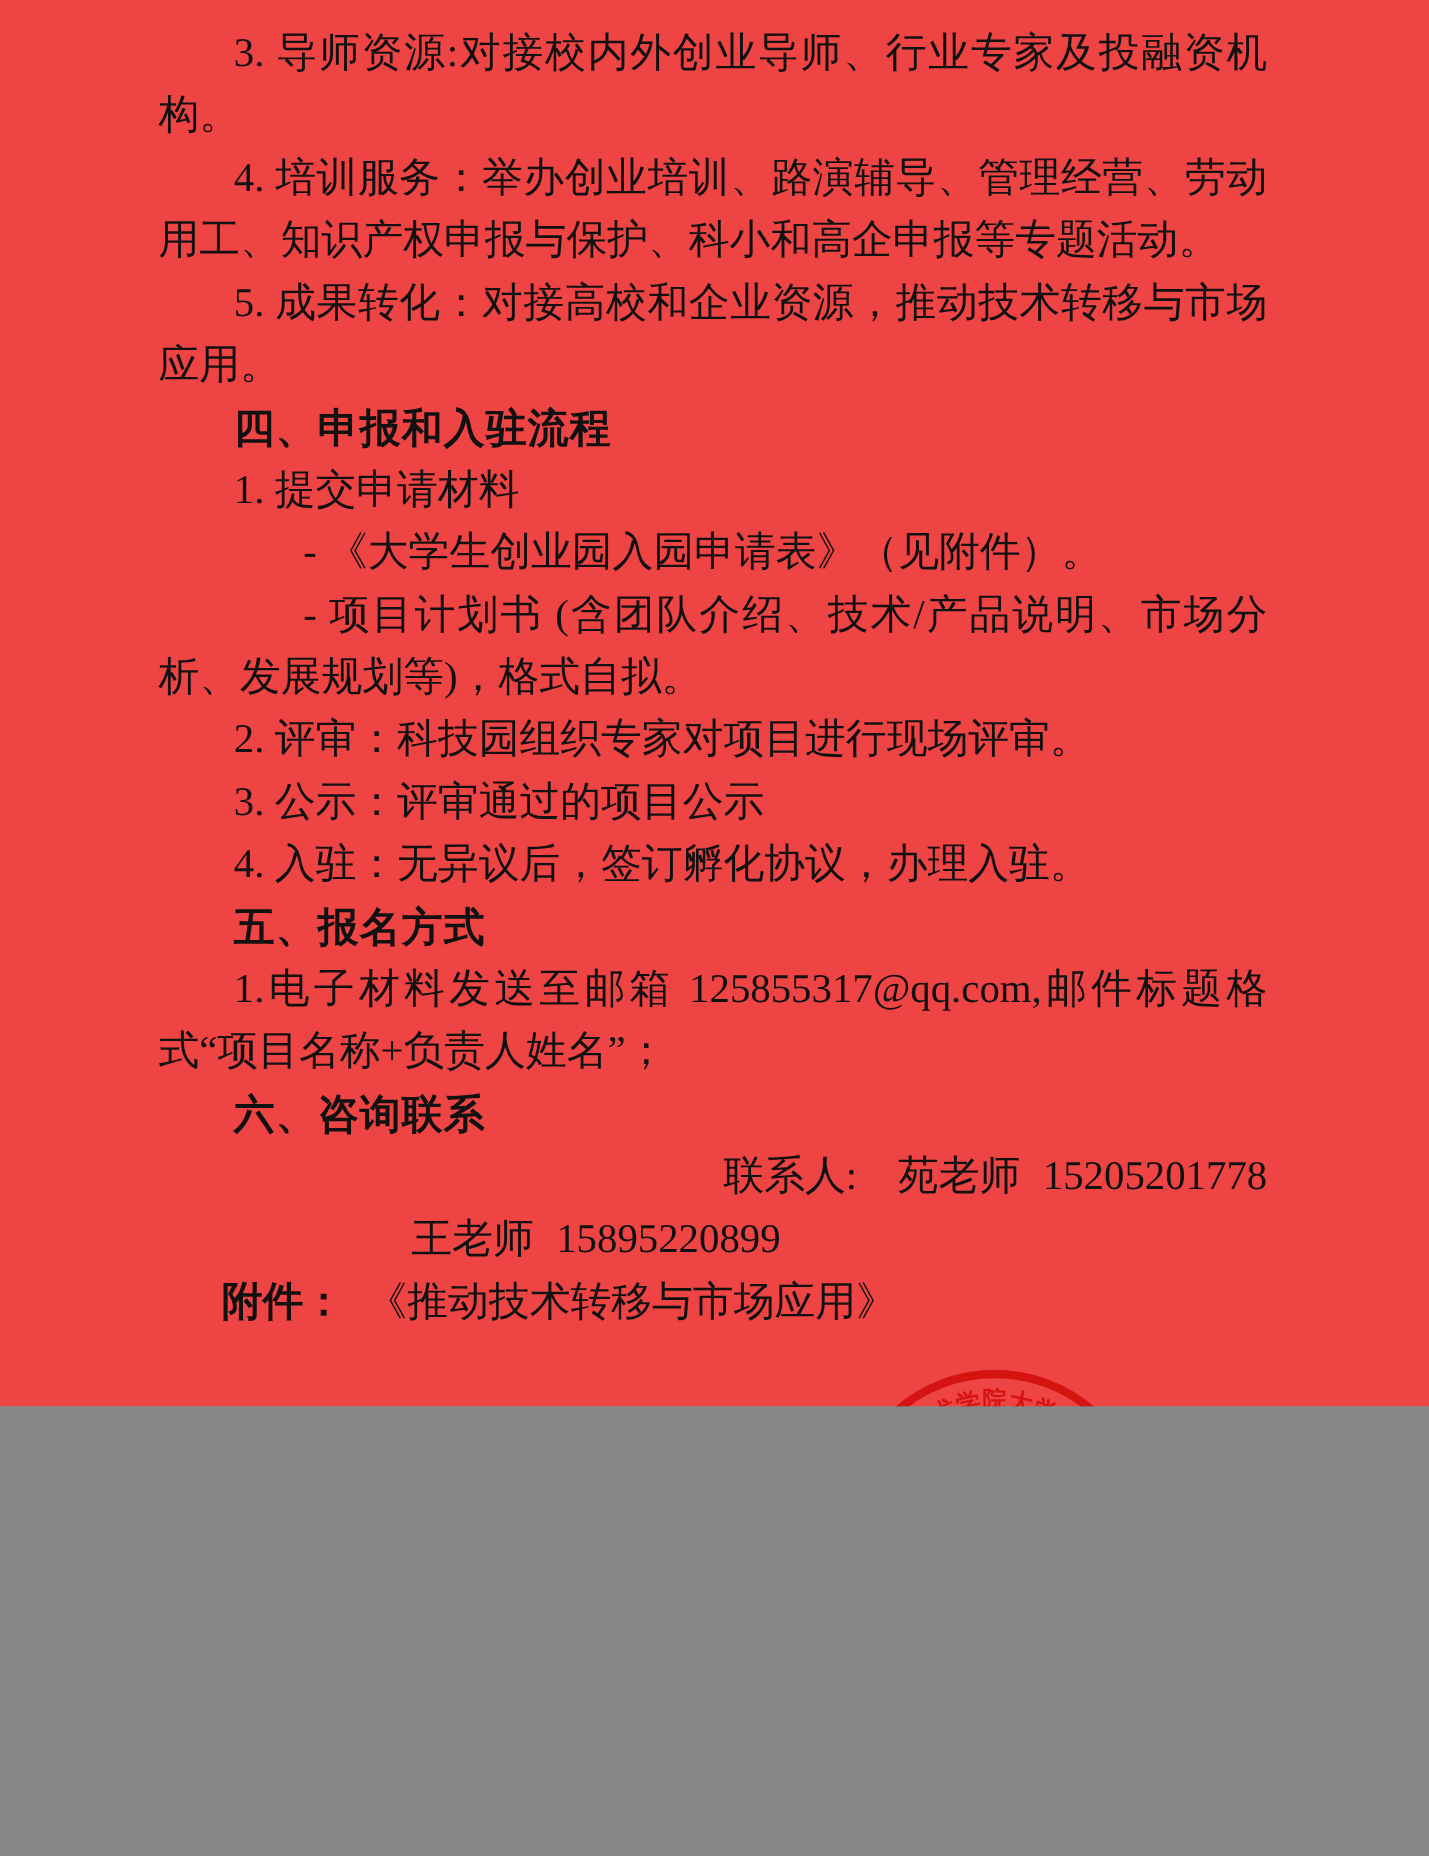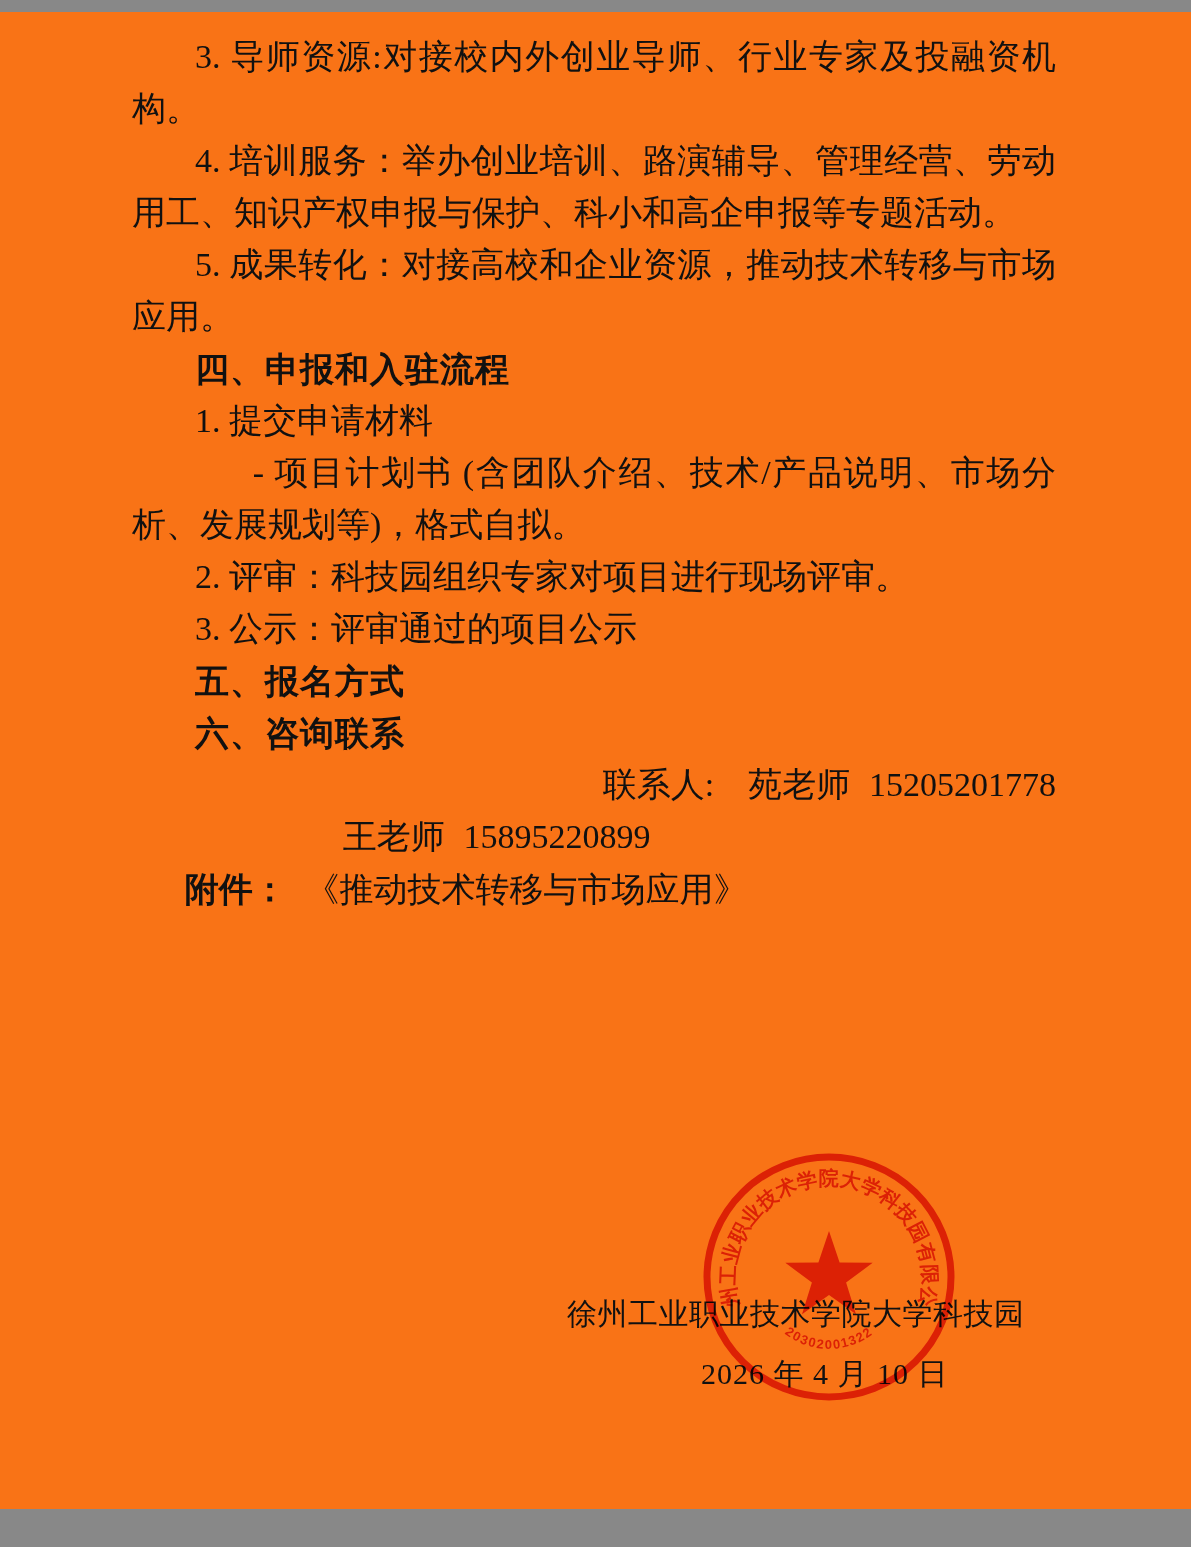--- a/index.html
+++ b/index.html
@@ -1,20 +1,20 @@
 <!DOCTYPE html>
 <html><head>
 <meta charset="utf-8">
 <style>
   html,body{margin:0;padding:0;background:#888;}
   .page{
     position:relative;
-    width:1191px;height:1497px;
-    margin:12px auto;
-    background:#f97316;
+    width:1191px;height:1172px;
+    margin:0 auto;
+    background:#ef4444;
     overflow:hidden;
     font-family:"Liberation Serif","DejaVu Serif",serif;
     color:#111;
   }
   .content{
     position:absolute;
     left:132px;top:19px;width:924px;
     font-size:34px;line-height:52px;
     text-align:justify;
   }
@@ -62,24 +62,27 @@
 <body>
 
 <div class="page">
 
   <div class="content">
     <p class="para">3. 导师资源:对接校内外创业导师、行业专家及投融资机构。</p>
     <p class="para">4. 培训服务：举办创业培训、路演辅导、管理经营、劳动用工、知识产权申报与保护、科小和高企申报等专题活动。</p>
     <p class="para">5. 成果转化：对接高校和企业资源，推动技术转移与市场应用。</p>
     <p class="heading">四、申报和入驻流程</p>
     <p class="para">1. 提交申请材料</p>
+    <p class="sub">- 《大学生创业园入园申请表》（见附件）。</p>
     <p class="sub">- 项目计划书 (含团队介绍、技术/产品说明、市场分析、发展规划等)，格式自拟。</p>
     <p class="para">2. 评审：科技园组织专家对项目进行现场评审。</p>
     <p class="para">3. 公示：评审通过的项目公示</p>
+    <p class="para">4. 入驻：无异议后，签订孵化协议，办理入驻。</p>
     <p class="heading">五、报名方式</p>
+    <p class="para">1.电子材料发送至邮箱 125855317@qq.com,邮件标题格式“项目名称+负责人姓名”；</p>
     <p class="heading">六、咨询联系</p>
 
     <p class="contact">
       <span>联系人:</span><span class="gap1">苑老师</span><span class="gap2">15205201778</span>
     </p>
     <p class="contact2">
       <span>王老师</span><span class="gap2">15895220899</span>
     </p>
 
     <p class="attach">

